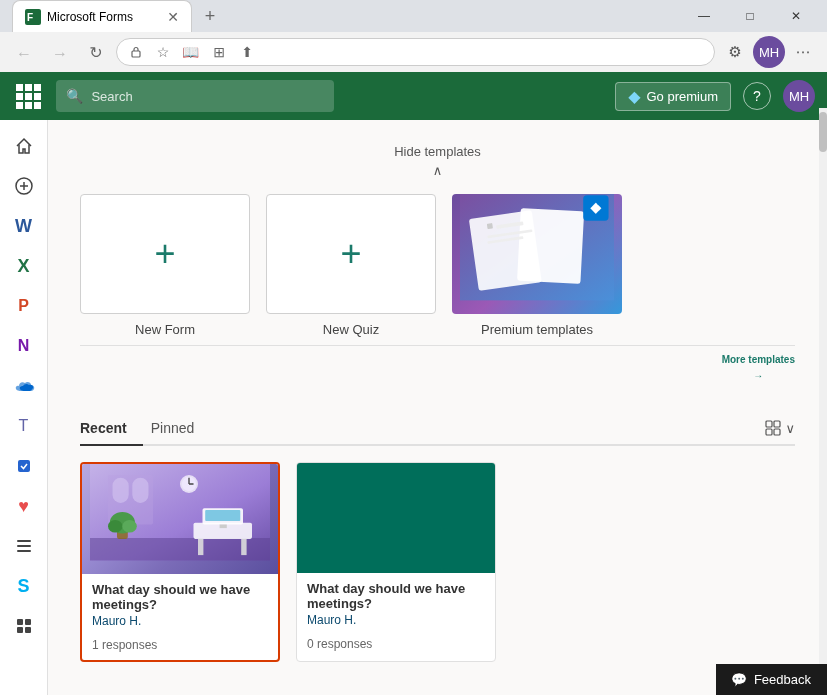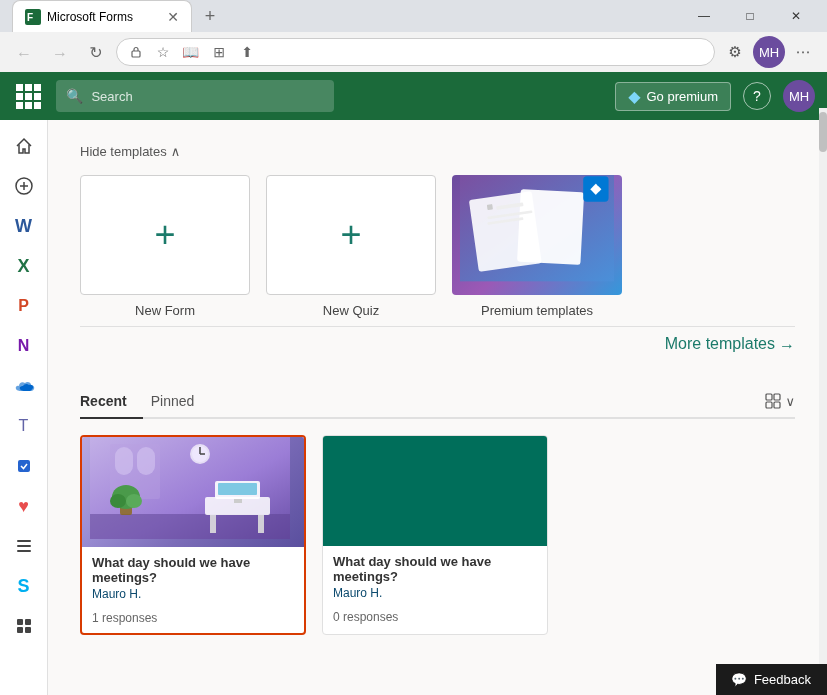--- a/index.html
+++ b/index.html
@@ -40,44 +40,44 @@
     .help-btn { width: 28px; height: 28px; border-radius: 50%; border: 1px solid rgba(255,255,255,0.6); display: flex; align-items: center; justify-content: center; color: #fff; font-size: 14px; cursor: pointer; }
     .settings-profile-btn { width: 32px; height: 32px; border-radius: 50%; background: #6b4c9e; display: flex; align-items: center; justify-content: center; color: #fff; font-size: 13px; cursor: pointer; }
 
     
     .sidebar { width: 48px; background: #fff; border-right: 1px solid #e0e0e0; display: flex; flex-direction: column; align-items: center; padding: 8px 0; gap: 4px; }
     .sidebar-icon { width: 36px; height: 36px; border-radius: 4px; display: flex; align-items: center; justify-content: center; cursor: pointer; font-size: 20px; }
 
     
     .main-content { flex: 1; padding: 24px 32px; overflow-y: auto; background: #faf9f8; }
     .section-title { font-size: 18px; font-weight: 600; color: #333; margin-bottom: 8px; }
-    .hide-templates { display: flex; align-items: center; gap: 4px; font-size: 13px; color: #555; cursor: pointer; margin-bottom: 16px; }
+    .hide-templates { display: flex; align-items: center; gap: 4px; font-size: 13px; color: #555; cursor: pointer; margin-bottom: 16px; flex-direction: column; }
 
     
     .template-grid { display: flex; gap: 16px; align-items: flex-start; margin-bottom: 8px; }
     .template-card { display: flex; flex-direction: column; align-items: center; cursor: pointer; }
     .template-card-box { width: 170px; height: 120px; border: 1.5px solid #d0d0d0; border-radius: 4px; display: flex; align-items: center; justify-content: center; background: #fff; }
     .plus-icon { font-size: 36px; color: #1b7a6a; font-weight: 200; }
     .template-label { font-size: 13px; color: #444; margin-top: 8px; text-align: center; }
     .template-card-img { width: 170px; height: 120px; border-radius: 4px; overflow: hidden; position: relative; }
     .course-eval-img { background: linear-gradient(135deg, #1a1a2e 0%, #16213e 50%, #0f3460 100%); width: 100%; height: 100%; display: flex; align-items: center; justify-content: center; }
     .premium-card-img { background: linear-gradient(135deg, #6b4c9e 0%, #9b59b6 50%, #3498db 100%); width: 100%; height: 100%; display: flex; align-items: flex-end; padding: 8px; position: relative; }
 
     .more-templates { display: flex; align-items: center; justify-content: flex-end; padding: 8px 0; border-top: 1px solid #e0e0e0; margin-bottom: 24px; }
-    .more-templates-link { color: #1b7a6a; font-size: 16px; font-weight: 400; cursor: pointer; display: flex; align-items: center; gap: 4px; }
+    .more-templates-link { color: #1b7a6a; font-size: 10px; font-weight: 700; cursor: pointer; display: flex; align-items: center; gap: 4px; flex-direction: column; }
 
     
     .tabs-bar { display: flex; align-items: center; border-bottom: 2px solid #e0e0e0; margin-bottom: 16px; }
     .tab-item { padding: 8px 16px 8px 0; font-size: 14px; color: #555; cursor: pointer; margin-right: 8px; }
     .tab-item.active { color: #333; font-weight: 600; border-bottom: 2px solid #333; margin-bottom: -2px; }
     .view-toggle { margin-left: auto; display: flex; align-items: center; gap: 4px; color: #555; cursor: pointer; font-size: 13px; }
 
     
     .forms-grid { display: flex; gap: 16px; }
-    .form-card { width: 226px; border: 1px solid #e0e0e0; border-radius: 4px; cursor: pointer; overflow: hidden; background: #fff; }
+    .form-card { width: 200px; border: 1px solid #e0e0e0; border-radius: 4px; cursor: pointer; overflow: hidden; background: #fff; }
     .form-card.selected { border: 2px solid #d83b01; }
     .form-card-thumbnail { width: 100%; height: 110px; }
     .form-thumb-purple { background: linear-gradient(135deg, #b8a9e0 0%, #9b8ed4 30%, #7b6cb8 60%, #5a4f9e 100%); width: 100%; height: 100%; display: flex; align-items: flex-end; padding: 8px; position: relative; }
     .form-thumb-teal { background: #006e5a; width: 100%; height: 100%; }
     .form-card-info { padding: 8px 10px; }
     .form-card-title { font-size: 13px; font-weight: 600; color: #333; margin-bottom: 2px; }
     .form-card-author { font-size: 12px; color: #0c4a6e; margin-bottom: 10px; }
     .form-card-responses { font-size: 12px; color: #666; }
 
     

